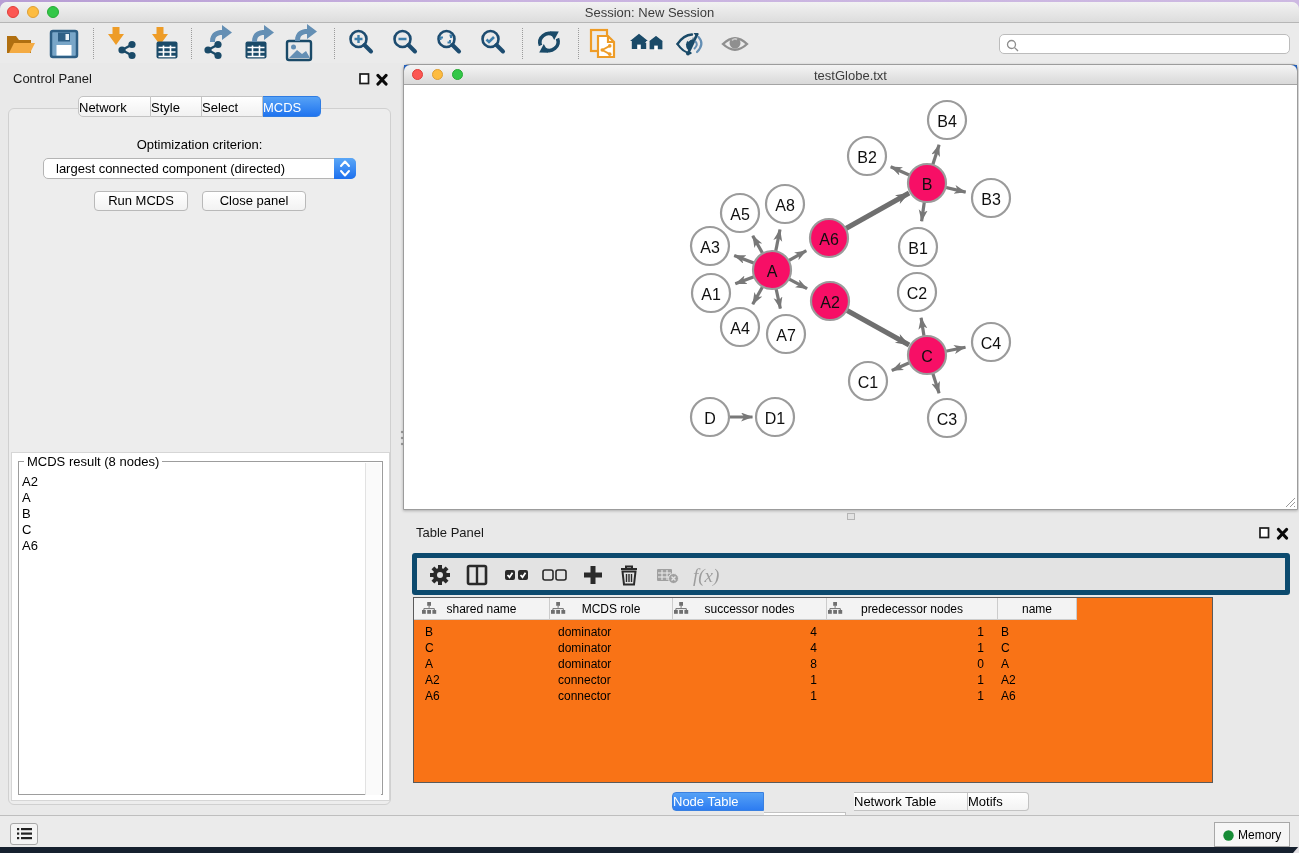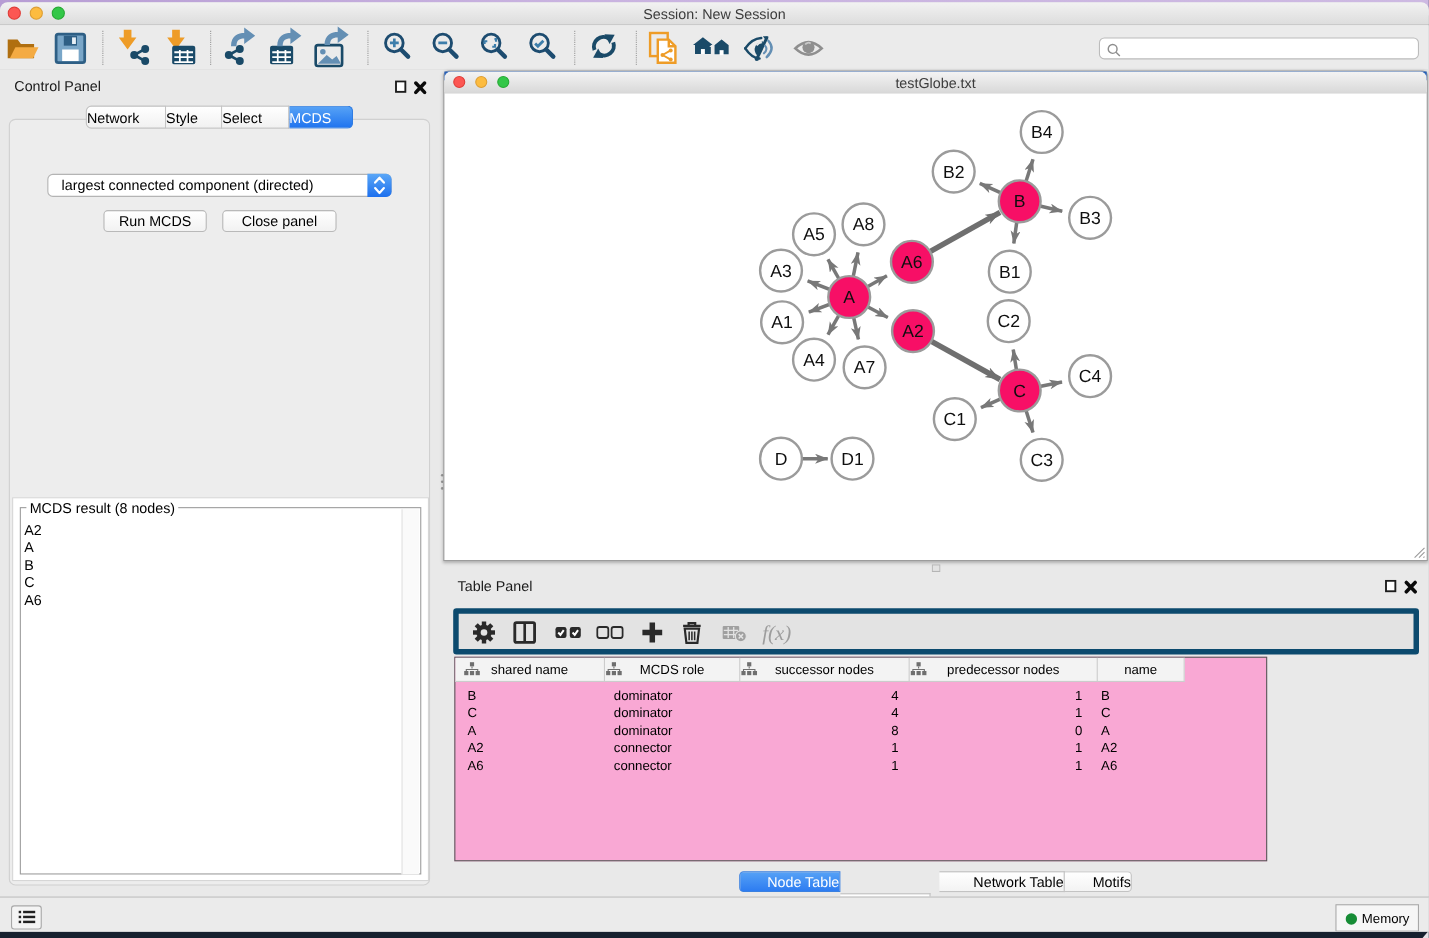--- a/index.html
+++ b/index.html
@@ -41,27 +41,27 @@
 #nw-title-text{width:100%;text-align:center;top:3px;font-size:13px;color:#3c3c3c;}
 #graph{left:3px;top:20px;}
 .norm{stroke:#787878;stroke-width:3.2;}
 .thick{stroke:#6f6f6f;stroke-width:5;}
 .wn{fill:#fff;stroke:#9b9b9b;stroke-width:2.2;}
 .pn{fill:#f70f66;stroke:#9b9b9b;stroke-width:2.2;}
 .nl{font-family:"Liberation Sans",sans-serif;font-size:16px;fill:#0f0f0f;text-anchor:middle;dominant-baseline:central;}
 
 #tp-title{left:416px;top:523px;font-size:13px;color:#1a1a1a;}
 #tp-toolbar{left:412px;top:551px;width:878px;height:42px;background:#e3e3e3;border:5px solid #0c4a6e;border-radius:3px;}
-#tp-table{left:413px;top:595px;width:739px;height:186px;background:#f9a8d4;border:1px solid #5a5a5a;}
+#tp-table{left:413px;top:595px;width:800px;height:186px;background:#f97316;border:1px solid #5a5a5a;}
 #tp-header{left:0;top:0;width:663px;height:22px;background:#f3f3f3;border-bottom:1px solid #cccccc;}
 .hcell{top:0;height:22px;border-right:1px solid #cccccc;font-size:12px;color:#000;}
 .hlabel{width:100%;text-align:center;top:4px;}
 .trow{font-size:12px;color:#000;height:15px;}
 
-.btab{top:790px;height:19px;font-size:13px;text-align:right;line-height:18px;background:linear-gradient(#ffffff,#f3f3f3);border:1px solid #c3c3c3;color:#000;}
+.btab{top:790px;height:19px;font-size:13px;text-align:left;line-height:18px;background:linear-gradient(#ffffff,#f3f3f3);border:1px solid #c3c3c3;color:#000;}
 .btabsel{background:linear-gradient(#55a1f6,#2d7cf1);color:#fff;border-color:#3a80e0;}
 
 #statusbar{left:0;top:813px;width:1299px;height:32px;background:#ebebeb;border-top:1px solid #bebebe;}
 #listbtn{left:10px;top:7px;width:28px;height:22px;background:#f4f4f4;border:1px solid #a8a8a8;border-radius:3px;}
 #membtn{left:1214px;top:6px;width:76px;height:25px;background:#f6f6f6;border:1px solid #a8a8a8;font-size:12px;}
 </style>
 </head>
 <body>
 <div id="purple" class="abs"></div>
 <div id="app" class="abs">
@@ -174,20 +174,21 @@
   <div id="cp-title" class="abs">Control Panel</div>
   <svg class="abs" style="left:359px;top:71px;" width="30" height="13" viewBox="0 0 30 13">
       <rect x="1" y="1" width="8.5" height="9.5" fill="#fff" stroke="#1c1c1c" stroke-width="1.7"></rect>
       <path d="M19 2.5 L27 11 M27 2.5 L19 11" stroke="#0a0a0a" stroke-width="3.2" stroke-linecap="round"></path>
     </svg>
   <div id="cp-panel" class="abs"></div>
   <div class="tab abs" style="left:78px;width:73px;border-radius:5px 0 0 5px;">Network</div>
   <div class="tab abs" style="left:151px;width:51px;border-left:none;">Style</div>
   <div class="tab abs" style="left:202px;width:61px;border-left:none;">Select</div>
   <div class="tab tabsel abs" style="left:263px;width:58px;border-left:none;border-radius:0 5px 5px 0;">MCDS</div>
+  <div id="opt-label" class="abs">Optimization criterion:</div>
   <div id="combo" class="abs">
     <div id="combo-text" class="abs">largest connected component (directed)</div>
     <div id="combo-btn" class="abs">
       <svg width="22" height="21" viewBox="0 0 22 21">
           <path d="M7 8 L11 3.5 L15 8" fill="none" stroke="#fff" stroke-width="2" stroke-linecap="round" stroke-linejoin="round"></path>
           <path d="M7 13 L11 17.5 L15 13" fill="none" stroke="#fff" stroke-width="2" stroke-linecap="round" stroke-linejoin="round"></path>
         </svg>
     </div>
   </div>
   <div class="pbtn abs" style="left:94px;width:94px;">Run MCDS</div>

